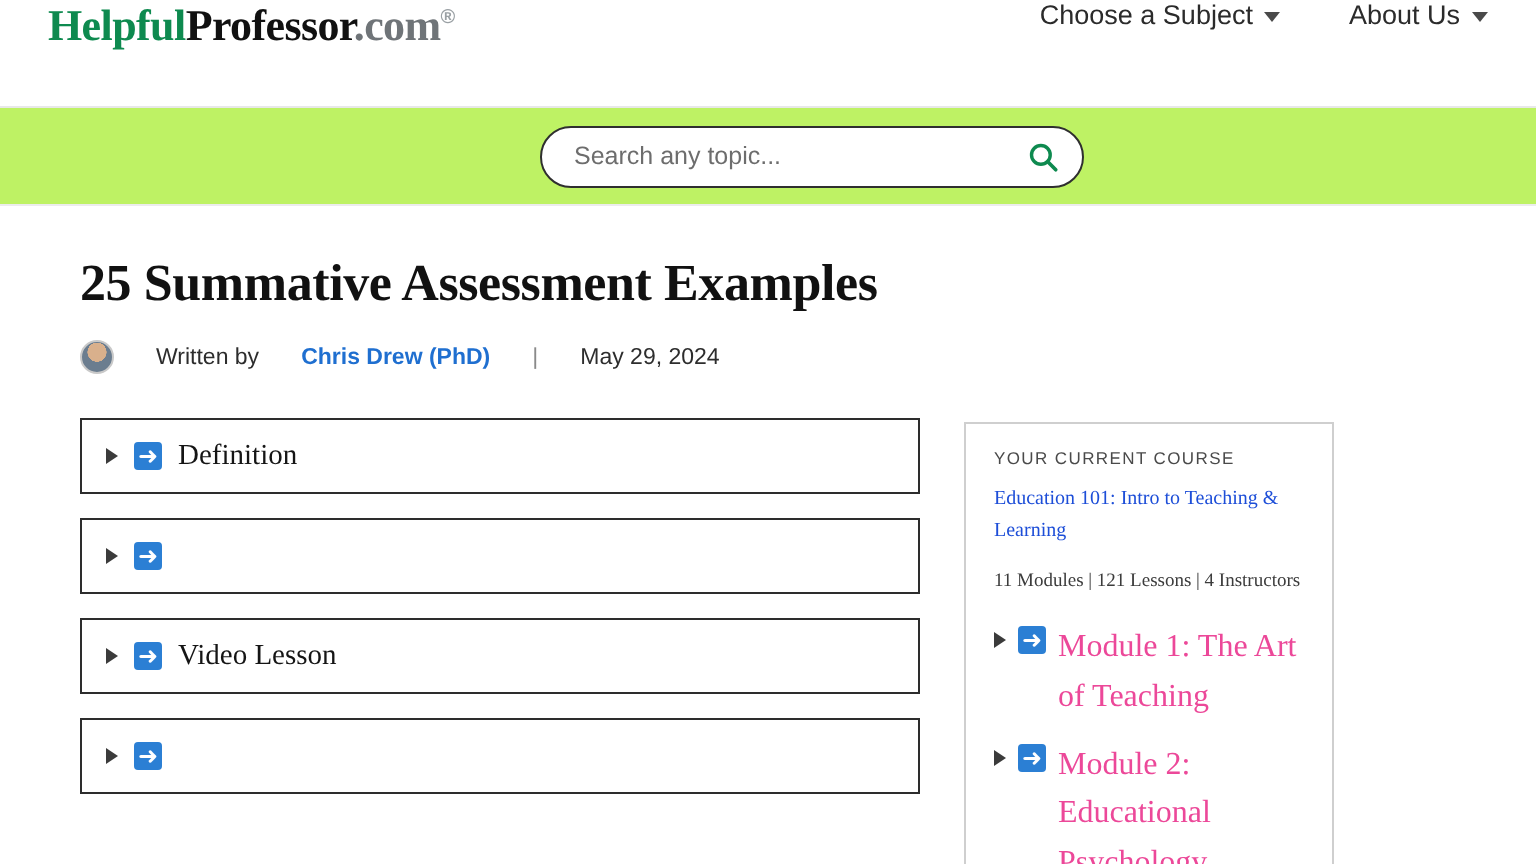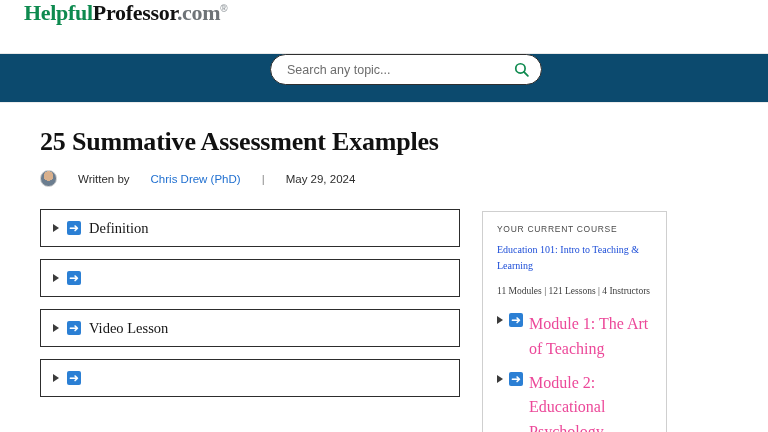--- a/index.html
+++ b/index.html
@@ -56,23 +56,24 @@
     width: 0; height: 0;
     border-left: 4px solid transparent;
     border-right: 4px solid transparent;
     border-top: 5px solid #4a4a4a;
     margin-top: 2px;
   }
 
   
   .search-strip {
     height: 49px;
-    background: #0c4a6e;
+    background: #bef264;
     border-bottom: 1px solid #ececec;
     display: flex;
+    align-items: center;
     justify-content: center;
     padding-left: 44px;
   }
   .search-box {
     width: 272px;
     height: 31px;
     border: 1px solid #2f2f2f;
     border-radius: 16px;
     background: #ffffff;
     display: flex;
@@ -122,21 +123,21 @@
     color: #2d2d2d;
     margin-bottom: 22px;
   }
   .avatar {
     width: 17px; height: 17px;
     border-radius: 50%;
     background: radial-gradient(circle at 50% 34%, #d9b08c 0 38%, #6b7d8f 39% 100%);
     border: 1px solid #c9c9c9;
     flex: none;
   }
-  .byline a { color: #1f6fd0; text-decoration: none; }
+  .byline a { color: #1f6fd0; text-decoration: none; font-weight: bold; }
   .byline .sep { color: #8a8a8a; }
 
   
   .accordion { display: flex; flex-direction: column; gap: 12px; }
   .acc-item {
     border: 1px solid #2d2d2d;
     height: 38px;
     display: flex;
     align-items: center;
     padding: 0 12px;
@@ -213,20 +214,30 @@
   }
 </style>
 </head>
 <body>
 
 <div class="site-header">
   <div class="logo">
     <span class="lp-green">Helpful</span><span class="lp-dark">Professor</span><span class="lp-com">.com</span><span class="lp-reg">®</span>
   </div>
 
+  <div class="main-nav">
+    <div class="nav-item">
+      <span>Choose a Subject</span>
+      <span class="caret"></span>
+    </div>
+    <div class="nav-item">
+      <span>About Us</span>
+      <span class="caret"></span>
+    </div>
+  </div>
 </div>
 
 <div class="search-strip">
   <div class="search-box">
     <input class="search-input" type="text" placeholder="Search any topic..." style="">
     <button class="search-icon-btn">
       <svg width="17" height="17" viewBox="0 0 24 24">
         <circle cx="10.5" cy="10.5" r="6.6" fill="none" stroke="#0e8a4f" stroke-width="2.4"></circle>
         <line x1="15.4" y1="15.4" x2="21" y2="21" stroke="#0e8a4f" stroke-width="2.6" stroke-linecap="round"></line>
       </svg>

